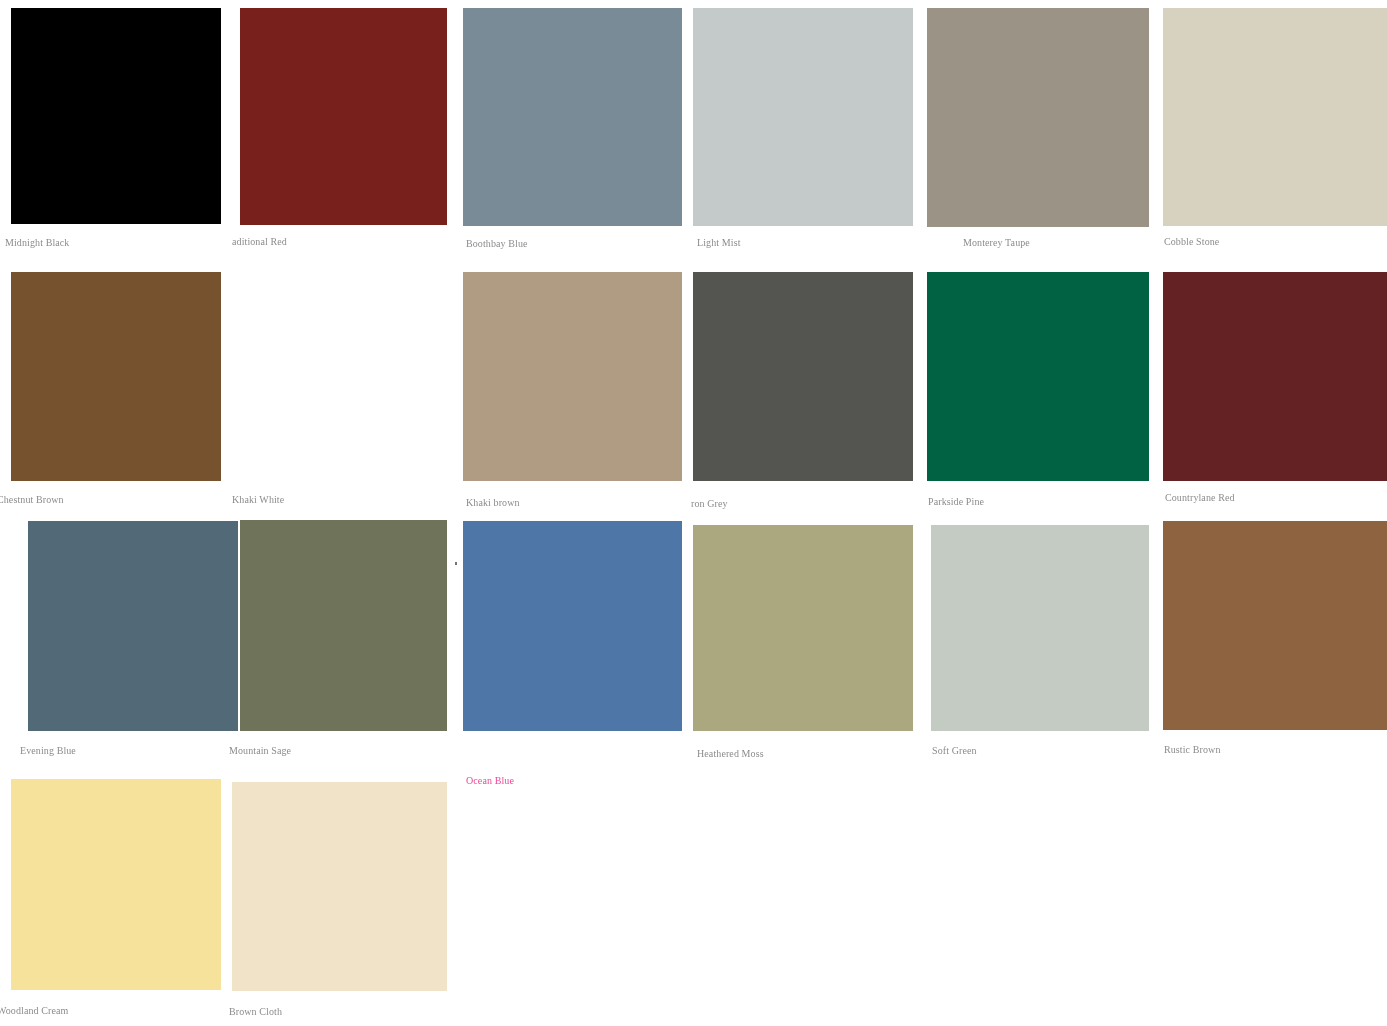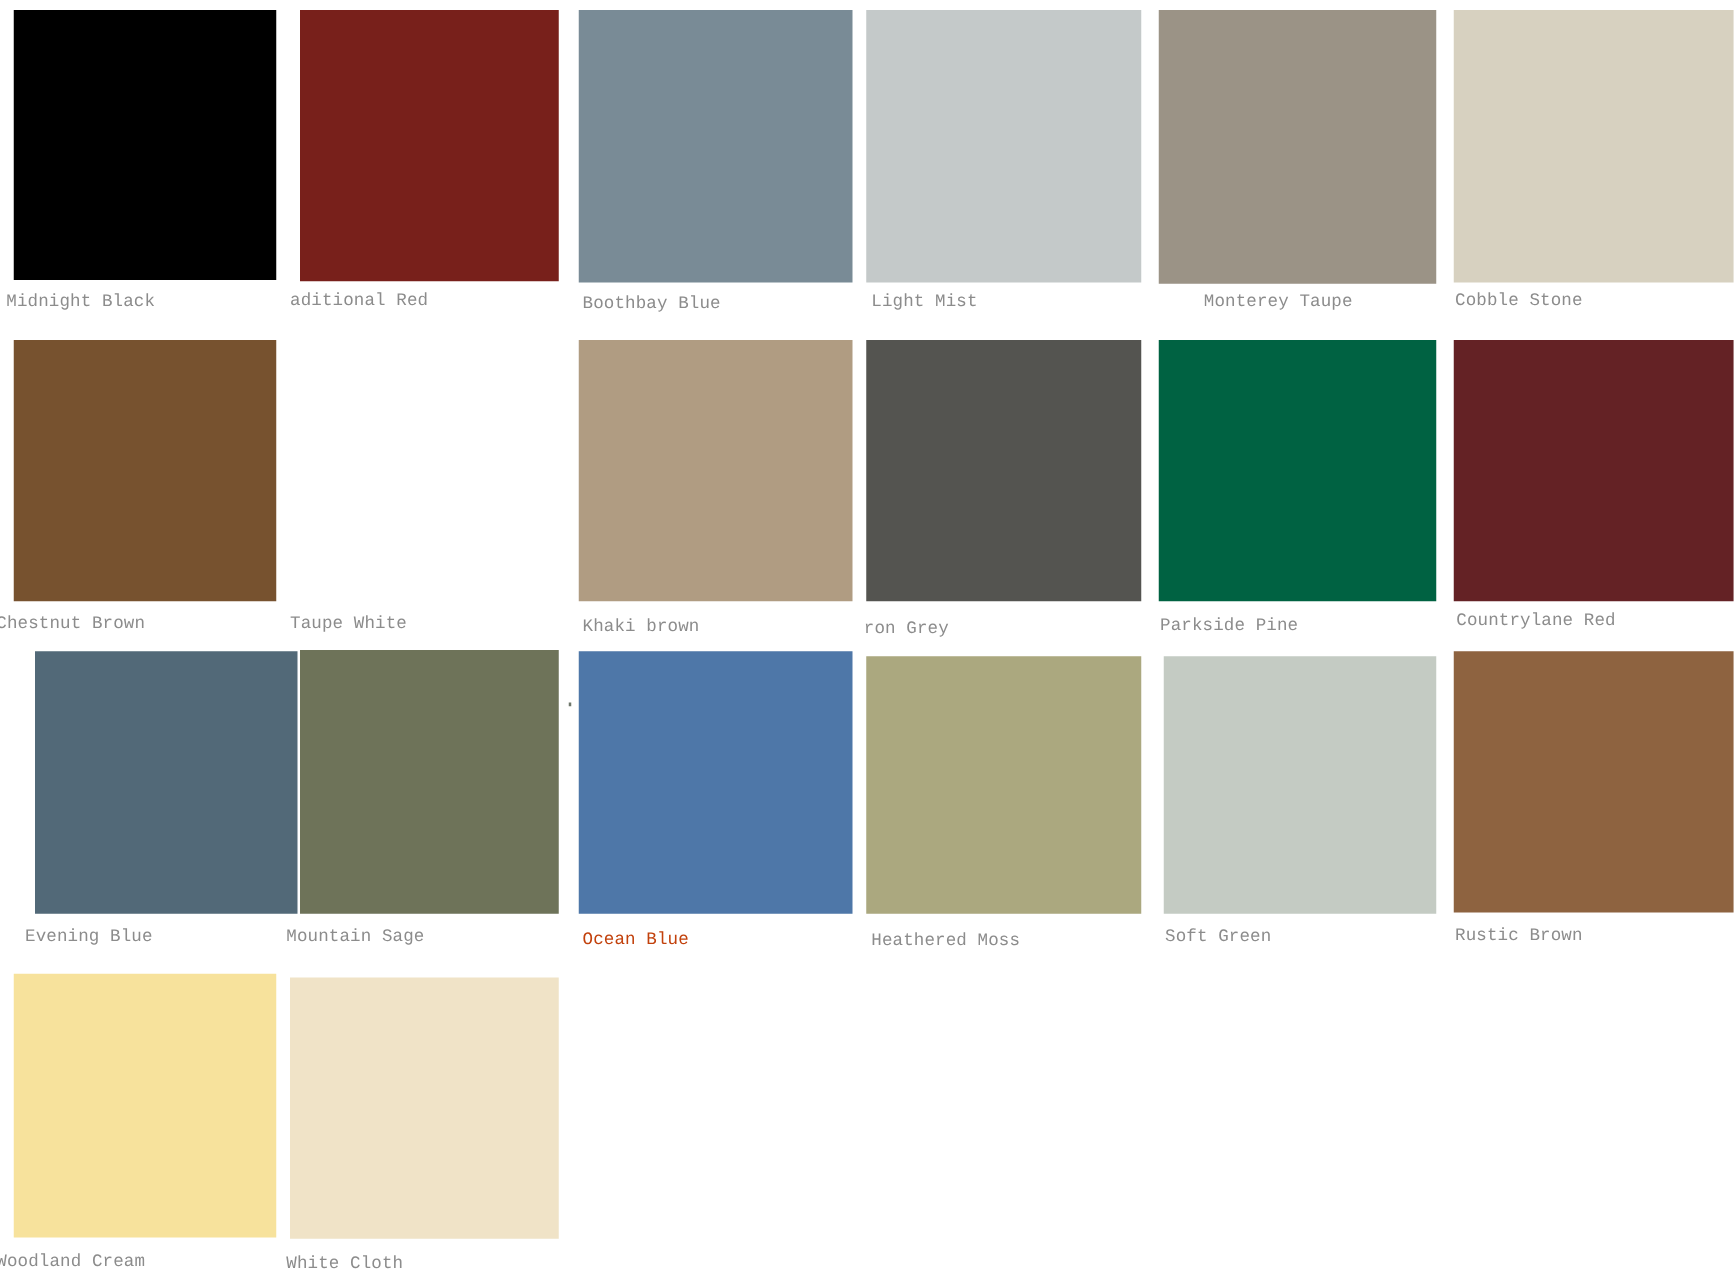--- a/index.html
+++ b/index.html
@@ -29,22 +29,22 @@
     position: absolute;
     left: 0;
     top: 0;
     width: 100%;
     box-sizing: border-box;
   }
   .swatch-label {
     position: absolute;
     left: 0;
     white-space: nowrap;
-    font-family: Liberation Mono, monospace;
-    font-size: 14px;
+    font-family: Liberation Serif, serif;
+    font-size: 10px;
     line-height: 15px;
     letter-spacing: 0.1px;
     color: #8c8c8c;
   }
   .artifact-dot {
     position: absolute;
     width: 2px;
     height: 3px;
     background: #3d4a3a;
     opacity: 0.75;
@@ -77,21 +77,21 @@
     <div class="swatch-cell" style="left: 0px; top: 0px; width: 1387px; height: 1026px; pointer-events: none;">
       <div class="swatch-chip" title="Cobble Stone" style="position: absolute; left: 1163px; top: 8px; width: 224px; height: 218px; background: rgb(215, 209, 192); pointer-events: auto;"></div>
       <div class="swatch-label" style="left: 1164px; top: 234px; color: rgb(140, 140, 140); pointer-events: none;">Cobble Stone</div>
     </div>
     <div class="swatch-cell" style="left: 0px; top: 0px; width: 1387px; height: 1026px; pointer-events: none;">
       <div class="swatch-chip" title="Chestnut Brown" style="position: absolute; left: 11px; top: 272px; width: 210px; height: 209px; background: rgb(119, 82, 47); pointer-events: auto;"></div>
       <div class="swatch-label" style="left: -3px; top: 492px; color: rgb(140, 140, 140); pointer-events: none;">Chestnut Brown</div>
     </div>
     <div class="swatch-cell" style="left: 0px; top: 0px; width: 1387px; height: 1026px; pointer-events: none;">
       <div class="swatch-chip" title="Arctic White" style="position: absolute; left: 240px; top: 272px; width: 207px; height: 209px; background: rgb(255, 255, 255); pointer-events: auto;"></div>
-      <div class="swatch-label" style="left: 232px; top: 492px; color: rgb(140, 140, 140); pointer-events: none;">Taupe White</div>
+      <div class="swatch-label" style="left: 232px; top: 492px; color: rgb(140, 140, 140); pointer-events: none;">Khaki White</div>
     </div>
     <div class="swatch-cell" style="left: 0px; top: 0px; width: 1387px; height: 1026px; pointer-events: none;">
       <div class="swatch-chip" title="Khaki brown" style="position: absolute; left: 463px; top: 272px; width: 219px; height: 209px; background: rgb(176, 156, 130); pointer-events: auto;"></div>
       <div class="swatch-label" style="left: 466px; top: 495px; color: rgb(140, 140, 140); pointer-events: none;">Khaki brown</div>
     </div>
     <div class="swatch-cell" style="left: 0px; top: 0px; width: 1387px; height: 1026px; pointer-events: none;">
       <div class="swatch-chip" title="Iron Grey" style="position: absolute; left: 693px; top: 272px; width: 220px; height: 209px; background: rgb(84, 84, 80); pointer-events: auto;"></div>
       <div class="swatch-label" style="left: 691px; top: 496px; color: rgb(140, 140, 140); pointer-events: none;">ron Grey</div>
     </div>
     <div class="swatch-cell" style="left: 0px; top: 0px; width: 1387px; height: 927px; pointer-events: none;">
@@ -105,36 +105,36 @@
     <div class="swatch-cell" style="left: 17px; top: 0px; width: 1360px; height: 1026px; pointer-events: none; text-align: center;">
       <div class="swatch-chip" title="Evening Blue" style="position: absolute; left: 11px; top: 521px; width: 210px; height: 210px; background: rgb(82, 105, 120); pointer-events: auto;"></div>
       <div class="swatch-label" style="left: 3px; top: 743px; color: rgb(140, 140, 140); pointer-events: none;">Evening Blue</div>
     </div>
     <div class="swatch-cell" style="left: 0px; top: 0px; width: 1387px; height: 1026px; pointer-events: none;">
       <div class="swatch-chip" title="Mountain Sage" style="position: absolute; left: 240px; top: 520px; width: 207px; height: 211px; background: rgb(110, 115, 89); pointer-events: auto;"></div>
       <div class="swatch-label" style="left: 229px; top: 743px; color: rgb(140, 140, 140); pointer-events: none;">Mountain Sage</div>
     </div>
     <div class="swatch-cell" style="left: 0px; top: 0px; width: 1387px; height: 1026px; pointer-events: none;">
       <div class="swatch-chip" title="Ocean Blue" style="position: absolute; left: 463px; top: 521px; width: 219px; height: 210px; background: rgb(78, 119, 168); pointer-events: auto;"></div>
-      <div class="swatch-label" style="left: 466px; top: 745px; color: #c2410c; pointer-events: none;">Ocean Blue</div>
+      <div class="swatch-label" style="left: 466px; top: 773px; color: #ec4899; pointer-events: none;">Ocean Blue</div>
     </div>
     <div class="swatch-cell" style="left: 0px; top: 0px; width: 1118px; height: 1026px; pointer-events: none;">
       <div class="swatch-chip" title="Heathered Moss" style="position: absolute; left: 693px; top: 525px; width: 220px; height: 206px; background: rgb(171, 168, 127); pointer-events: auto;"></div>
       <div class="swatch-label" style="left: 697px; top: 746px; color: rgb(140, 140, 140); pointer-events: none;">Heathered Moss</div>
     </div>
     <div class="swatch-cell" style="left: 0px; top: 0px; width: 1387px; height: 816px; pointer-events: none;">
       <div class="swatch-chip" title="Soft Green" style="position: absolute; left: 931px; top: 525px; width: 218px; height: 206px; background: rgb(196, 203, 195); pointer-events: auto;"></div>
       <div class="swatch-label" style="left: 932px; top: 743px; color: rgb(140, 140, 140); pointer-events: none;">Soft Green</div>
     </div>
     <div class="swatch-cell" style="left: 0px; top: 0px; width: 1387px; height: 776px; pointer-events: none;">
       <div class="swatch-chip" title="Rustic Brown" style="position: absolute; left: 1163px; top: 521px; width: 224px; height: 209px; background: rgb(142, 99, 64); pointer-events: auto;"></div>
       <div class="swatch-label" style="left: 1164px; top: 742px; color: rgb(140, 140, 140); pointer-events: none;">Rustic Brown</div>
     </div>
     <div class="swatch-cell" style="left: 0px; top: 0px; width: 1387px; height: 1026px; pointer-events: none;">
       <div class="swatch-chip" title="Woodland Cream" style="position: absolute; left: 11px; top: 779px; width: 210px; height: 211px; background: rgb(247, 226, 156); pointer-events: auto;"></div>
       <div class="swatch-label" style="left: -3px; top: 1003px; color: rgb(140, 140, 140); pointer-events: none;">Woodland Cream</div>
     </div>
     <div class="swatch-cell" style="left: 0px; top: 0px; width: 1387px; height: 1026px; pointer-events: none;">
       <div class="swatch-chip" title="Sail Cloth" style="position: absolute; left: 232px; top: 782px; width: 215px; height: 209px; background: rgb(240, 227, 199); pointer-events: auto;"></div>
-      <div class="swatch-label" style="left: 229px; top: 1004px; color: rgb(140, 140, 140); pointer-events: none;">White Cloth</div>
+      <div class="swatch-label" style="left: 229px; top: 1004px; color: rgb(140, 140, 140); pointer-events: none;">Brown Cloth</div>
     </div>
     <div class="artifact-dot" style="left: 455px; top: 562px;"></div>
   </div>
 
 </body></html>

